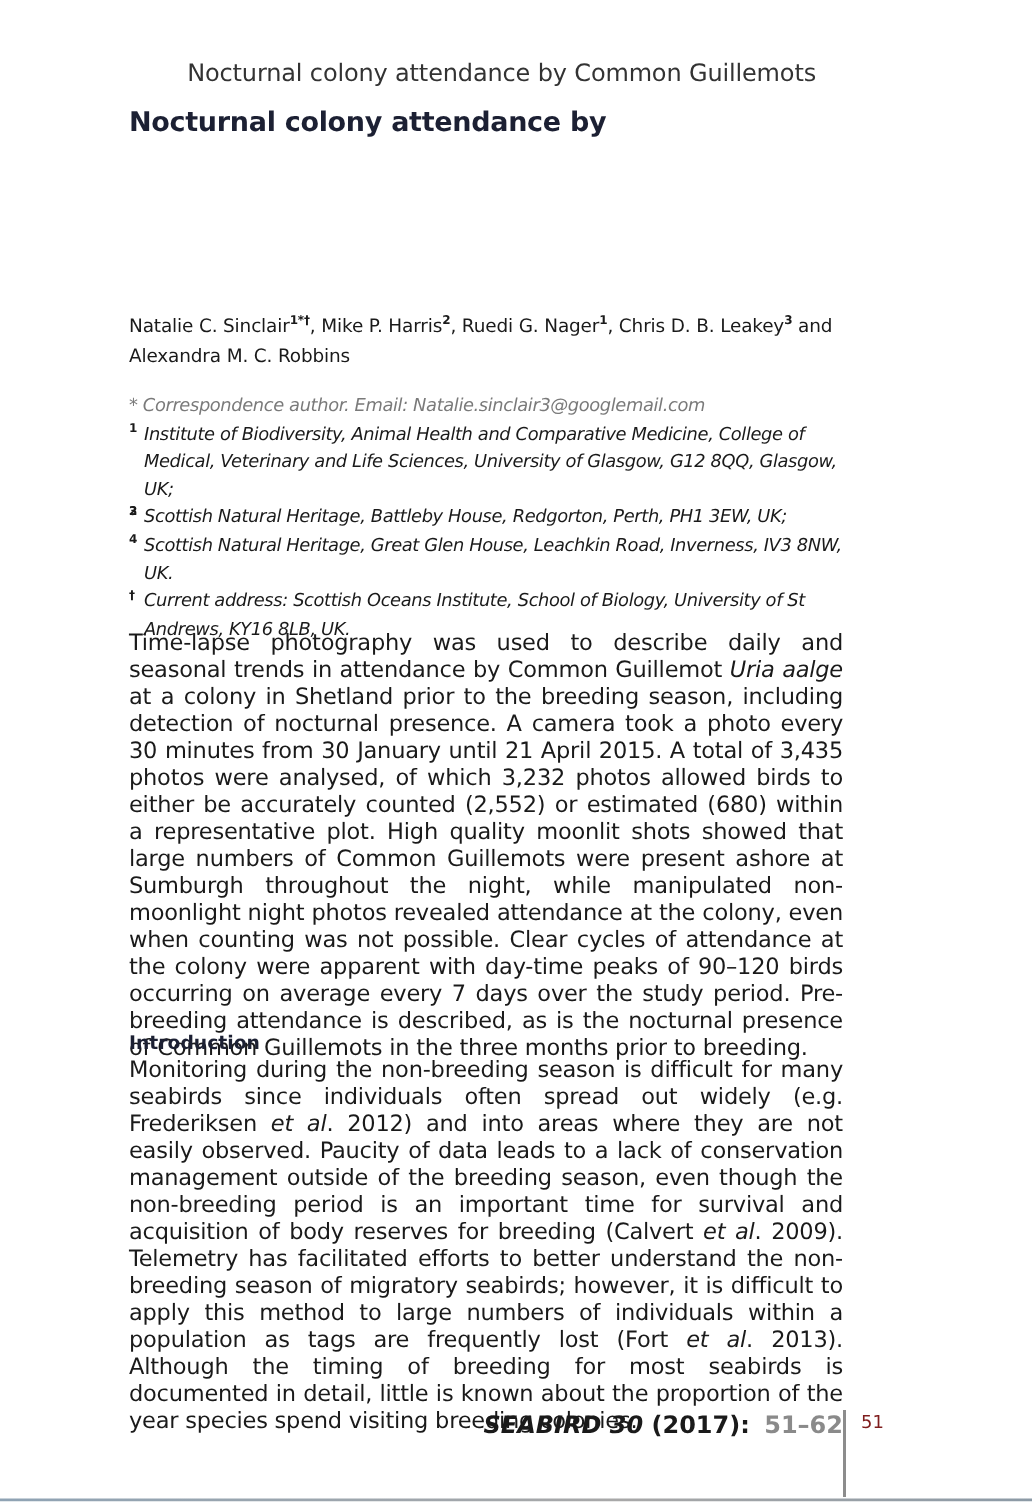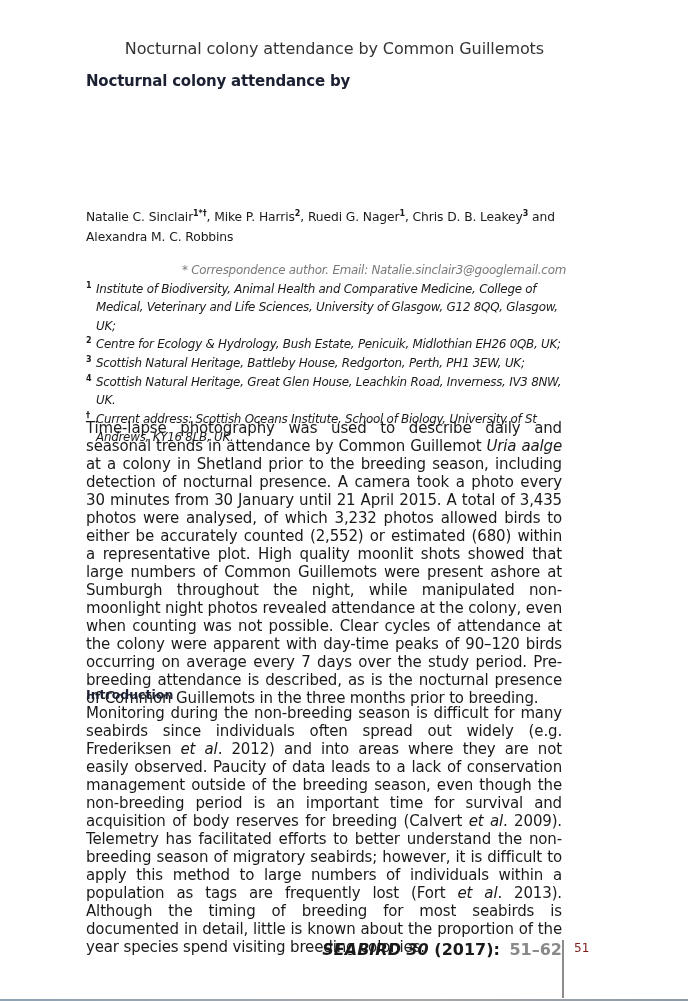--- a/index.html
+++ b/index.html
@@ -7,34 +7,34 @@
     width: 688px; height: 1001px; background: #ffffff; position: relative; overflow: hidden;
     font-family: "DejaVu Sans", sans-serif; color: #1a1a1a;
   }
   .running-head {
     position: absolute; top: 39px; right: 144px;
     font-size: 16px; color: #333;
     letter-spacing: -0.1px;
   }
   .title {
     position: absolute; left: 86px; top: 66px; width: 460px;
-    font-size: 15px; font-weight: bold; line-height: 31px; color: #1c2033;
+    font-size: 18px; font-weight: bold; line-height: 31px; color: #1c2033;
     letter-spacing: -0.2px; margin: 0;
   }
   .title .line { display: block; white-space: nowrap; }
   .authors {
     position: absolute; left: 86px; top: 207px; width: 476px;
     font-size: 12.3px; line-height: 20px; color: #1a1a1a; letter-spacing: -0.1px;
   }
   .authors sup { font-size: 8px; font-weight: bold; vertical-align: 5px; line-height: 0; }
   .affil {
     position: absolute; left: 86px; top: 261px; width: 480px;
     font-size: 11.9px; line-height: 18.6px; font-style: italic; color: #1a1a1a; letter-spacing: -0.25px;
   }
-  .affil .corr { color: #7a7a7a; text-align: right; }
+  .affil .corr { color: #7a7a7a; }
   .affil .item { position: relative; padding-left: 10px; }
   .affil .mark {
     position: absolute; left: 0; top: -3px; font-style: normal; font-weight: bold; font-size: 8px;
   }
   .section { position: absolute; left: 86px; width: 476px; }
   .section h2 {
     margin: 0; font-size: 12.5px; font-weight: bold; line-height: 18px; color: #1c2033;
   }
   .section p {
     margin: 0; font-size: 15px; line-height: 18px; text-align: justify; color: #1a1a1a;
@@ -65,21 +65,21 @@
 <h1 class="title">
   <span class="line">Nocturnal colony attendance by</span>
 </h1>
 
 <div class="authors" id="authors"><span>Natalie C. Sinclair</span><sup>1*†</sup><span>, </span><span>Mike P. Harris</span><sup>2</sup><span>, </span><span>Ruedi G. Nager</span><sup>1</sup><span>, </span><span>Chris D. B. Leakey</span><sup>3</sup><span> and </span><span>Alexandra M. C. Robbins</span></div>
 
 <div class="affil">
   <div class="corr">* Correspondence author. Email: Natalie.sinclair3@googlemail.com</div>
   <div id="affil-list">
       <div class="item"><span class="mark">1</span><span>Institute of Biodiversity, Animal Health and Comparative Medicine, College of Medical, Veterinary and Life Sciences, University of Glasgow, G12 8QQ, Glasgow, UK;</span></div>
-      <div class="item"><span class="mark">2</span><span>Centre for Ecology &amp; Hydrology, Bush Estate, Penicuik, Midlothian EH26 0QB, UK;</span></div>
+      <div class="item"><span class="mark">2</span></div>
       <div class="item"><span class="mark">3</span><span>Scottish Natural Heritage, Battleby House, Redgorton, Perth, PH1 3EW, UK;</span></div>
       <div class="item"><span class="mark">4</span><span>Scottish Natural Heritage, Great Glen House, Leachkin Road, Inverness, IV3 8NW, UK.</span></div>
       <div class="item"><span class="mark">†</span><span>Current address: Scottish Oceans Institute, School of Biology, University of St Andrews, KY16 8LB, UK.</span></div>
     </div>
 </div>
 
 <section class="section" id="abstract">
   <p id="abstract-text"><span>Time-lapse photography was used to describe daily and seasonal trends in attendance by Common Guillemot </span><i>Uria aalge</i><span> at a colony in Shetland prior to the breeding season, including detection of nocturnal presence. A camera took a photo every 30 minutes from 30 January until 21 April 2015. A total of 3,435 photos were analysed, of which 3,232 photos allowed birds to either be accurately counted (2,552) or estimated (680) within a representative plot. High quality moonlit shots showed that large numbers of Common Guillemots were present ashore at Sumburgh throughout the night, while manipulated non-moonlight night photos revealed attendance at the colony, even when counting was not possible. Clear cycles of attendance at the colony were apparent with day-time peaks of 90–120 birds occurring on average every 7 days over the study period. Pre-breeding attendance is described, as is the nocturnal presence of Common Guillemots in the three months prior to breeding.</span></p>
 </section>
 

